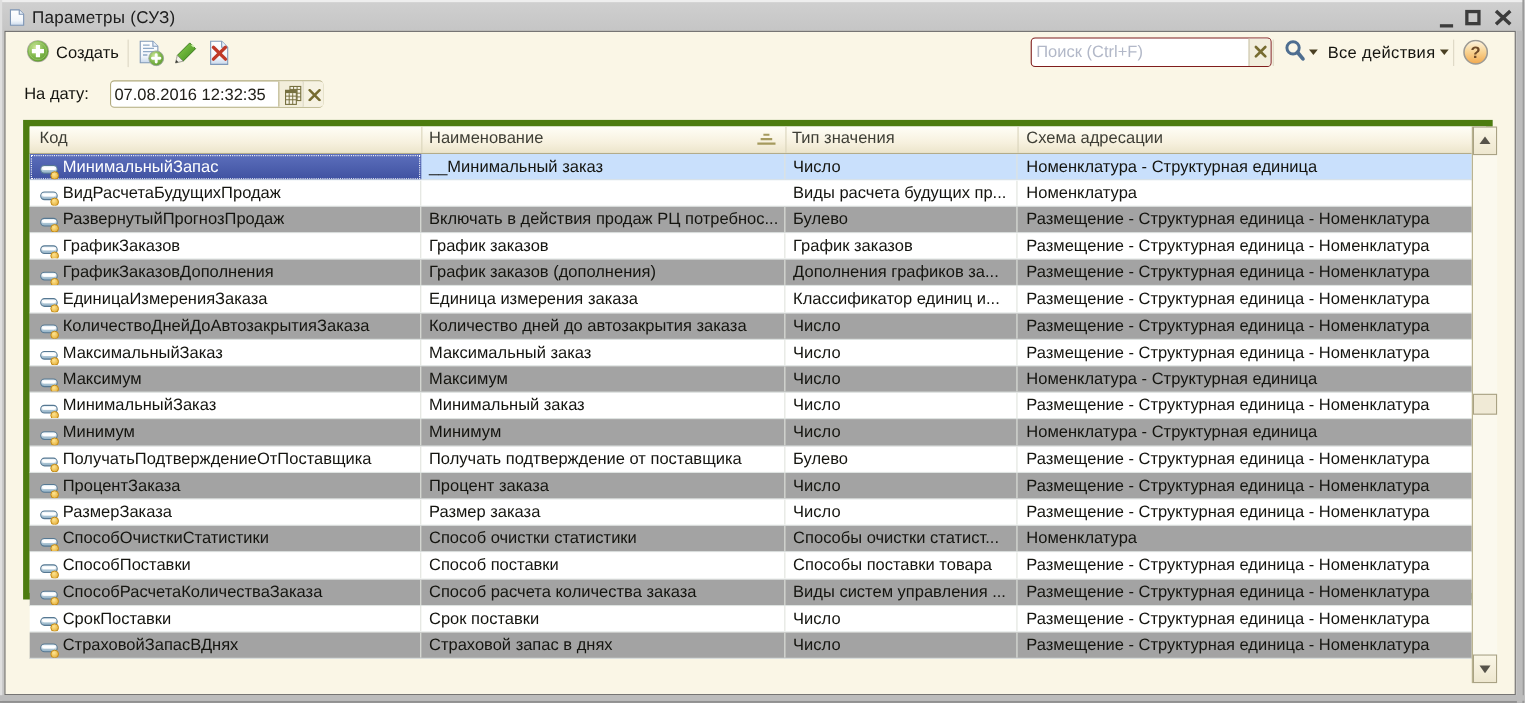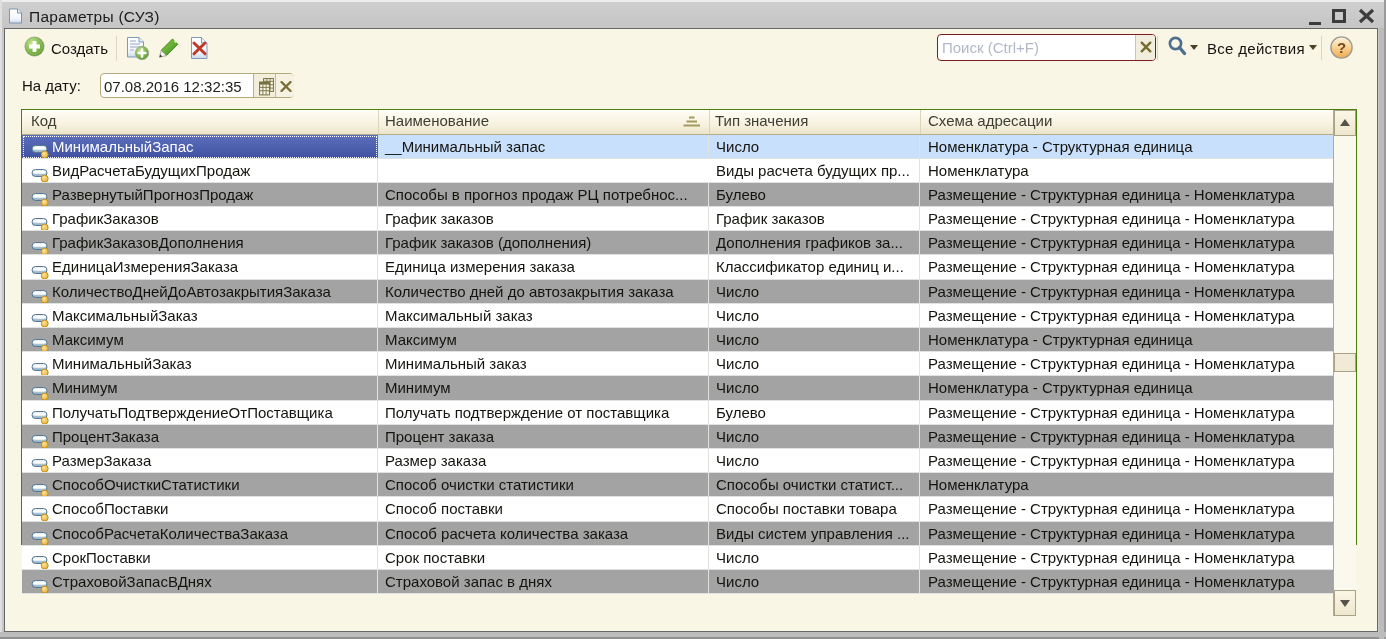--- a/index.html
+++ b/index.html
@@ -17,21 +17,21 @@
 .vsep{width:1px;background:#dcd7c4}
 #search{left:937px;top:34px;width:219px;height:27px;border:1px solid #7f1d1d;border-radius:4px;background:#fff;overflow:hidden}
 #search-x{position:absolute;left:197px;top:0;width:20px;height:25px;background:#f2eedd;border-left:1px solid #ccc6ab}
 #search-ph{position:absolute;left:4px;top:4px;color:#b2b8c8;font-size:15px}
 #lbl-actions{left:1207px;top:41px;height:16px;line-height:16px;letter-spacing:0.3px}
 #lbl-date{left:22px;top:78px;height:16px;line-height:16px}
 #datectl{left:100px;top:73px;width:194px;height:25px;border:1px solid #b1aa7d;border-radius:4px;background:#fff}
 #date-text{position:absolute;left:3px;top:4px;color:#21201a}
 #date-calbtn{position:absolute;left:152px;top:0;width:22px;height:23px;background:#f3eedb;border-left:1px solid #b9b28b}
 #date-xbtn{position:absolute;left:174px;top:0;width:19px;height:23px;background:#f6f2e2;border-left:1px solid #c3bc9e;border-radius:0 3px 3px 0}
-#table{left:21px;top:109px;width:1336px;height:436px;border:1px solid #4d7c0f;background:#fff}
+#table{left:21px;top:109px;width:1336px;height:436px;border:6px solid #4d7c0f;background:#fff}
 #thead{position:absolute;left:0;top:0;width:1311px;height:24.5px;background:linear-gradient(#fffef6,#f7f1df 60%,#ece5cb);border-bottom:1px solid #b3ac8a}
 .hcell{position:absolute;top:0;height:23.5px;line-height:21px;color:#3e3e35;overflow:hidden;white-space:nowrap}
 .hsep{position:absolute;top:0;width:1px;height:23.5px;background:#dad4bb}
 #rows{position:absolute;left:0;top:24.5px;width:1311px}
 .row{position:relative;width:1311px;height:24.2px;border-bottom:1px solid #dee3e1;background:#fff;white-space:nowrap;overflow:hidden}
 .row.alt{background:#a3a3a3}
 .row.sel{background:#c9e0fc}
 .cell{position:absolute;top:0;height:23.2px;line-height:23px;overflow:hidden;border-right:1px solid #e0e3dd;white-space:nowrap}
 .c1{left:0;width:356px}
 .c2{left:356px;width:331px;padding-left:7px}
@@ -185,21 +185,21 @@
 <div id="rows">
 <div class="row sel">
         <div class="focuscell">
           <svg class="icon16" width="19" height="15" viewBox="0 0 19 15">
             <rect x="1" y="1.5" width="15" height="7" rx="3.5" fill="url(#pg)" stroke="#567892" stroke-width="1"></rect>
             <rect x="3" y="3.4" width="11" height="2.2" rx="1.1" fill="#ffffff" opacity="0.95"></rect>
             <circle cx="13.7" cy="10.6" r="3.5" fill="url(#cg)" stroke="#c08a18" stroke-width="0.9"></circle>
           </svg>
           <span class="ctext">МинимальныйЗапас</span>
         </div>
-        <div class="cell c2">__Минимальный запас</div>
+        <div class="cell c2">__Минимальный заказ</div>
         <div class="cell c3">Число</div>
         <div class="cell c4">Номенклатура - Структурная единица</div>
       </div>
 <div class="row">
         <div class="cell c1">
           <svg class="icon16" width="19" height="15" viewBox="0 0 19 15">
             <rect x="1" y="1.5" width="15" height="7" rx="3.5" fill="url(#pg)" stroke="#567892" stroke-width="1"></rect>
             <rect x="3" y="3.4" width="11" height="2.2" rx="1.1" fill="#ffffff" opacity="0.95"></rect>
             <circle cx="13.7" cy="10.6" r="3.5" fill="url(#cg)" stroke="#c08a18" stroke-width="0.9"></circle>
           </svg>
@@ -210,21 +210,21 @@
       </div>
 <div class="row alt">
         <div class="cell c1">
           <svg class="icon16" width="19" height="15" viewBox="0 0 19 15">
             <rect x="1" y="1.5" width="15" height="7" rx="3.5" fill="url(#pg)" stroke="#567892" stroke-width="1"></rect>
             <rect x="3" y="3.4" width="11" height="2.2" rx="1.1" fill="#ffffff" opacity="0.95"></rect>
             <circle cx="13.7" cy="10.6" r="3.5" fill="url(#cg)" stroke="#c08a18" stroke-width="0.9"></circle>
           </svg>
           <span class="ctext">РазвернутыйПрогнозПродаж</span>
         </div>
-        <div class="cell c2">Способы в прогноз продаж РЦ потребнос...</div>
+        <div class="cell c2">Включать в действия продаж РЦ потребнос...</div>
         <div class="cell c3">Булево</div>
         <div class="cell c4">Размещение - Структурная единица - Номенклатура</div>
       </div>
 <div class="row">
         <div class="cell c1">
           <svg class="icon16" width="19" height="15" viewBox="0 0 19 15">
             <rect x="1" y="1.5" width="15" height="7" rx="3.5" fill="url(#pg)" stroke="#567892" stroke-width="1"></rect>
             <rect x="3" y="3.4" width="11" height="2.2" rx="1.1" fill="#ffffff" opacity="0.95"></rect>
             <circle cx="13.7" cy="10.6" r="3.5" fill="url(#cg)" stroke="#c08a18" stroke-width="0.9"></circle>
           </svg>

